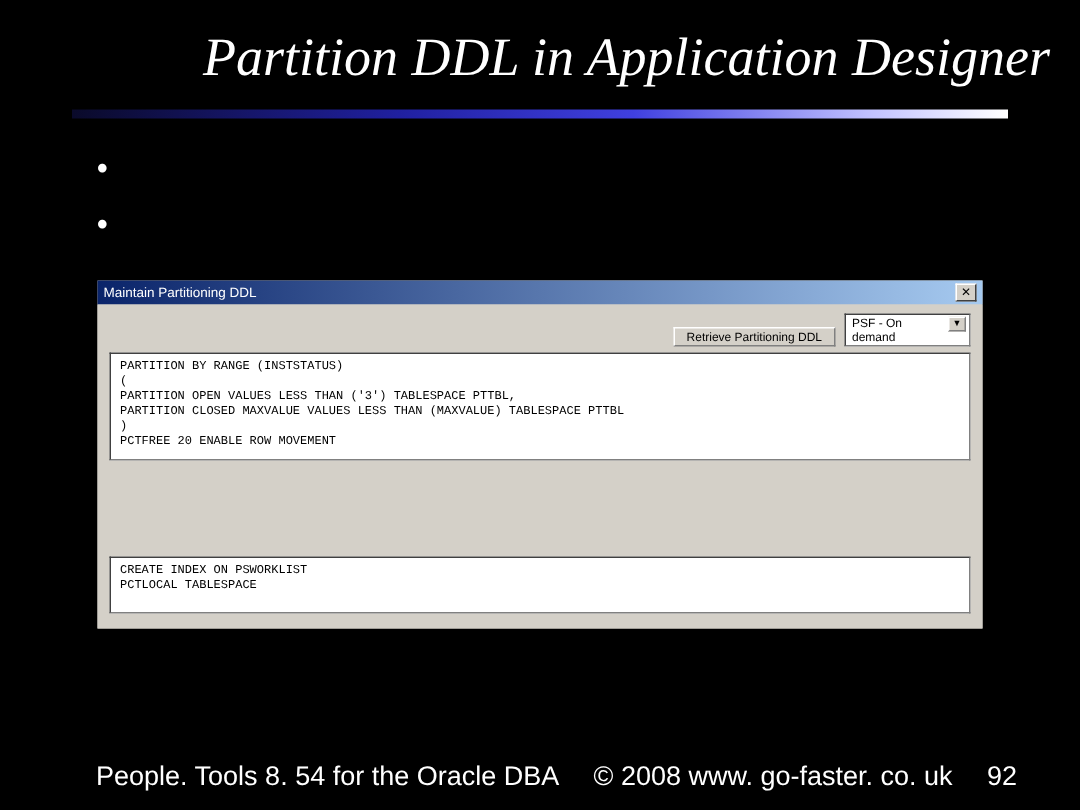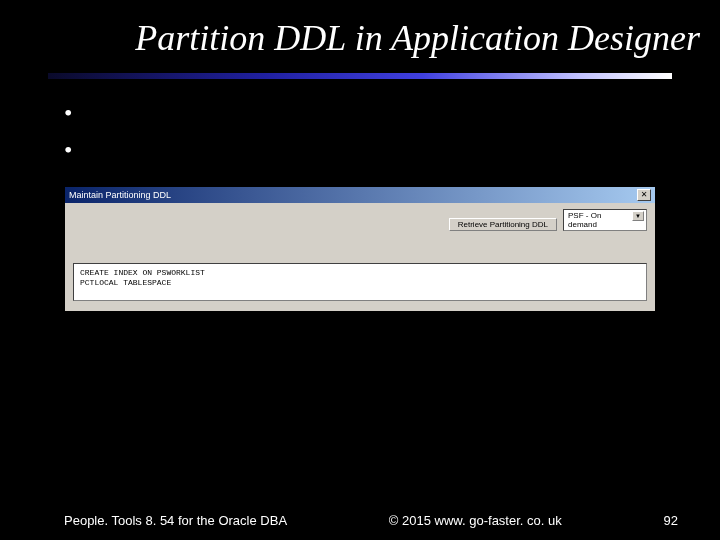--- a/index.html
+++ b/index.html
@@ -125,31 +125,31 @@
     border-left-color: #404040;
     padding: 4px 6px;
     font-family: 'Courier New', monospace;
     font-size: 8px;
     line-height: 1.25;
     color: #000;
     white-space: pre-wrap;
     min-height: 48px;
   }
   .textarea.tall { min-height: 72px; }
-  .textarea.short { min-height: 38px; }
+  .textarea.short { min-height: 38px; margin-top: 36px; }
   .footer {
     position: absolute;
     bottom: 12px;
     left: 0;
     right: 0;
     display: flex;
     justify-content: space-between;
     padding: 0 42px 0 64px;
     font-family: Arial, sans-serif;
-    font-size: 13px;
+    font-size: 18px;
     color: #fff;
   }
 </style>
 </head>
 <body>
 
 <div class="slide-title">Partition DDL in Application Designer</div>
 <div class="underline-bar"></div>
 
 <div class="bullets">
@@ -164,23 +164,29 @@
 <div class="window">
   <div class="titlebar">
     <span>Maintain Partitioning DDL</span>
     <div class="close-btn">✕</div>
   </div>
   <div class="win-body">
     <div class="toprow">
       <div class="retrieve-btn">Retrieve Partitioning DDL</div>
       <div class="dropdown">PSF - On demand</div>
     </div>
+    <div class="textarea tall">PARTITION BY RANGE (INSTSTATUS)
+(
+PARTITION OPEN VALUES LESS THAN ('3') TABLESPACE PTTBL,
+PARTITION CLOSED MAXVALUE VALUES LESS THAN (MAXVALUE) TABLESPACE PTTBL
+)
+PCTFREE 20 ENABLE ROW MOVEMENT</div>
     <div style="height:28px"></div>
     <div class="textarea short">CREATE INDEX ON PSWORKLIST
 PCTLOCAL TABLESPACE</div>
   </div>
 </div>
 
 <div class="footer">
   <span>People. Tools 8. 54 for the Oracle DBA</span>
-  <span>© 2015 www. go-faster. co. uk</span>
+  <span>© 2008 www. go-faster. co. uk</span>
   <span>92</span>
 </div>
 
 </body></html>

